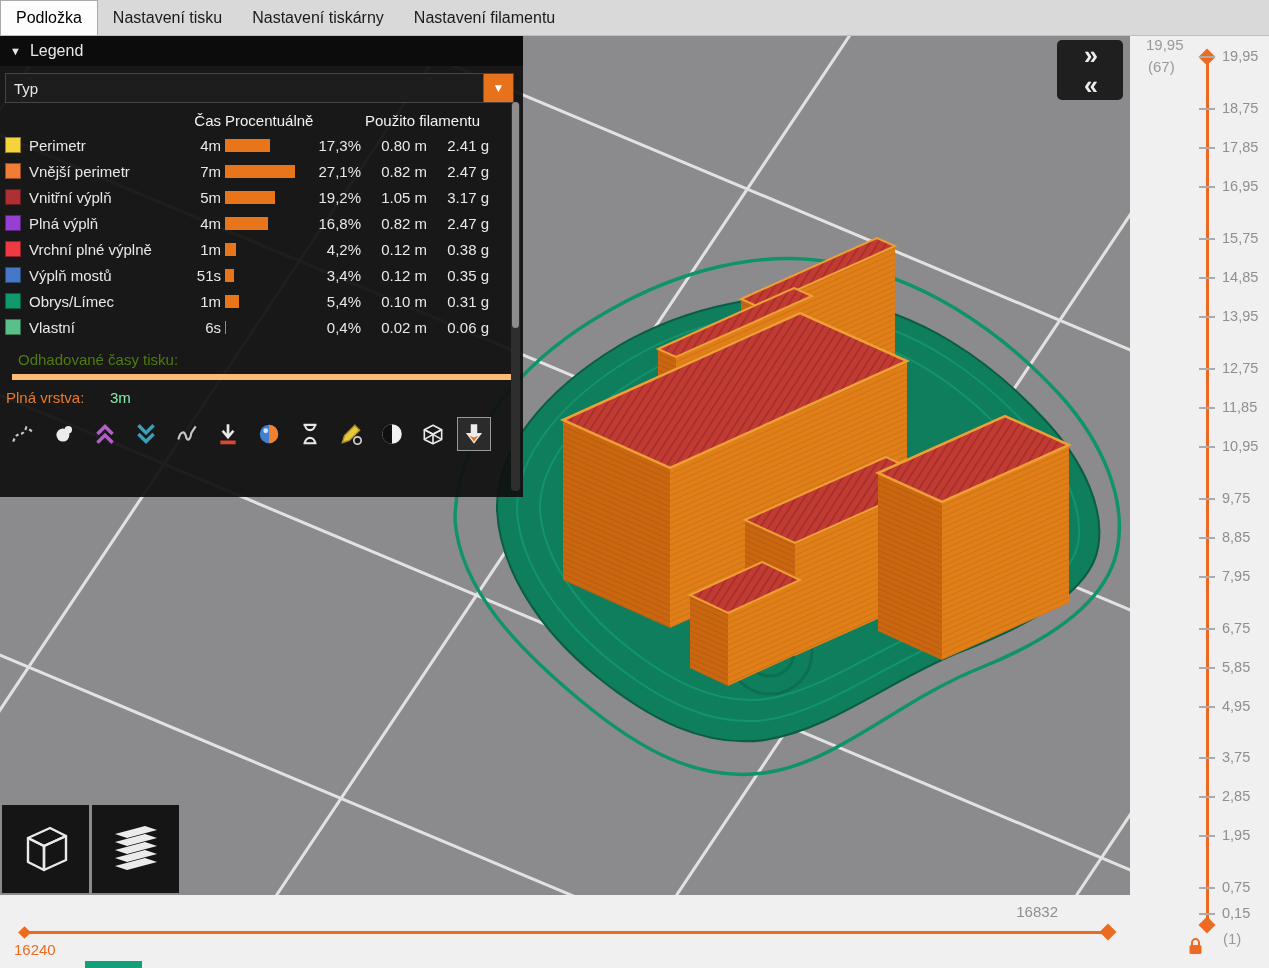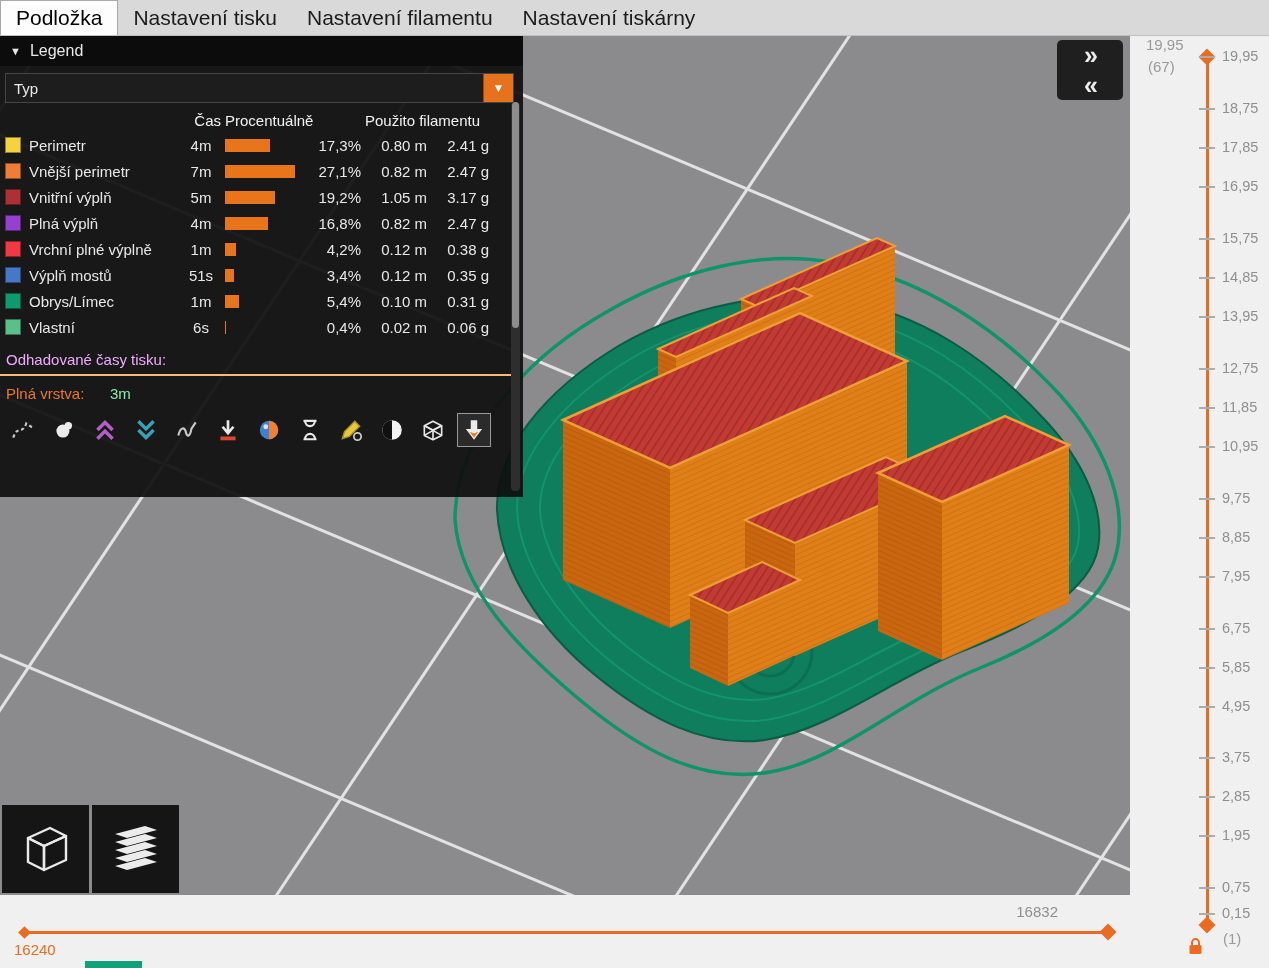--- a/index.html
+++ b/index.html
@@ -3,21 +3,21 @@
 <meta charset="utf-8">
 <style>
   *{margin:0;padding:0;box-sizing:border-box}
   html,body{background:#e8e8e8}
   body{font-family:"Liberation Sans",sans-serif;-webkit-font-smoothing:antialiased}
   .app{position:relative;width:1269px;height:968px;background:#F0F0F0;overflow:hidden}
 
   
   .tabbar{position:absolute;left:0;top:0;width:100%;height:36px;background:#D9D9D9;
           border-bottom:1px solid #BFBFBF;display:flex;align-items:stretch;z-index:30}
-  .tab{display:flex;align-items:center;padding:0 15px;font-size:21px;color:#1b1b1b;cursor:default;white-space:nowrap}
+  .tab{display:flex;align-items:center;padding:0 15px;font-size:16px;color:#1b1b1b;cursor:default;white-space:nowrap}
   .tab.active{background:#FDFDFD;border:1px solid #A9A9A9;border-bottom:none;color:#000}
 
   
   .viewport{position:absolute;left:0;top:36px;width:1130px;height:859px;background:#8B8B8D;overflow:hidden}
   .scene{position:absolute;left:0;top:0;width:1130px;height:859px;display:block}
 
   
   .collapse{position:absolute;right:7px;top:4px;width:66px;height:60px;background:rgba(22,22,22,.92);
             border-radius:5px;display:flex;flex-direction:column;z-index:5}
   .collapse div{flex:1;display:flex;align-items:center;justify-content:center;color:#EDEDED;
@@ -38,24 +38,24 @@
   .combo .combo-btn{width:30px;height:100%;background:#E8721C;display:flex;align-items:center;justify-content:center;
                     color:#fff;font-size:12px;border-left:1px solid rgba(0,0,0,.35)}
   .ltable{padding:0 9px 0 5px}
   .lrow{display:grid;grid-template-columns:20px 148px 40px 80px 52px 62px 58px;column-gap:4px;
         align-items:center;height:26px}
   .lrow.header{height:24px;color:#F2F2F2}
   .h-cas{grid-column:3;text-align:right}
   .h-pct{grid-column:4 / span 2}
   .h-used{grid-column:6 / span 2}
   .sw{width:16px;height:16px;border:1px solid rgba(0,0,0,.4)}
-  .c-time{text-align:center}
+  .c-time{text-align:right}
   .c-bar{height:13px;background:#E8751A;width:calc(var(--pct) * 2.58px);min-width:1px}
   .c-pct,.c-len,.c-wt{text-align:right;white-space:nowrap}
-  .est-title{padding:9px 0 6px 6px;color:#f0abfc;border-bottom:2px solid #fdba74;margin:2px 9px 4px 0}
+  .est-title{padding:9px 0 6px 6px;color:#4d7c0f;border-bottom:6px solid #fdba74;margin:2px 9px 4px 12px}
   .est-row{display:flex;height:26px;align-items:center;padding-left:6px}
   .est-row .k{color:#E87B28;width:104px}
   .est-row .v{color:#86efac}
   .ltools{display:flex;gap:7px;padding:7px 6px;align-items:center}
   .ltool{width:34px;height:34px;display:flex;align-items:center;justify-content:center;cursor:pointer}
   .ltool.sel{border:1px solid #9a9a9a;background:#2b2b2b}
   .lscroll{position:absolute;right:3px;top:66px;bottom:6px;width:9px;background:#2e2e2e;border-radius:4px}
   .lscroll .thumb{position:absolute;left:1px;right:1px;top:0;height:58%;background:#8d8d8d;border-radius:4px}
 
   
@@ -83,22 +83,22 @@
   .hslider .fragment{position:absolute;left:85px;top:66px;width:57px;height:7px;background:#12A07A}
 </style>
 </head>
 <body>
 
 <div class="app">
 
   <div class="tabbar">
     <div class="tab active">Podložka</div>
     <div class="tab">Nastavení tisku</div>
+    <div class="tab">Nastavení tiskárny</div>
     <div class="tab">Nastavení filamentu</div>
-    <div class="tab">Nastavení tiskárny</div>
   </div>
 
   <div class="viewport">
 
     <svg class="scene" viewBox="0 0 1130 859">
       <defs>
         <pattern id="redhatch" width="7" height="7" patternUnits="userSpaceOnUse" patternTransform="rotate(33)">
           <rect width="7" height="7" fill="#C23B33"></rect>
           <line x1="0" y1="0" x2="0" y2="7" stroke="#A12D2A" stroke-width="3"></line>
         </pattern>

